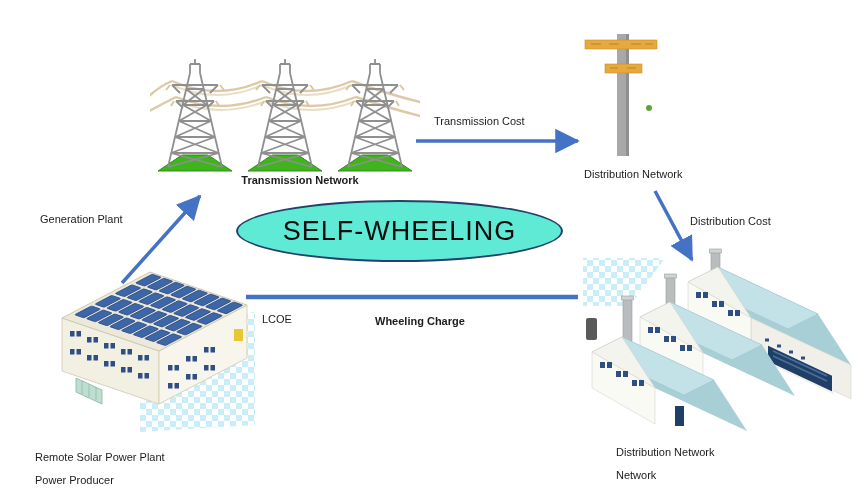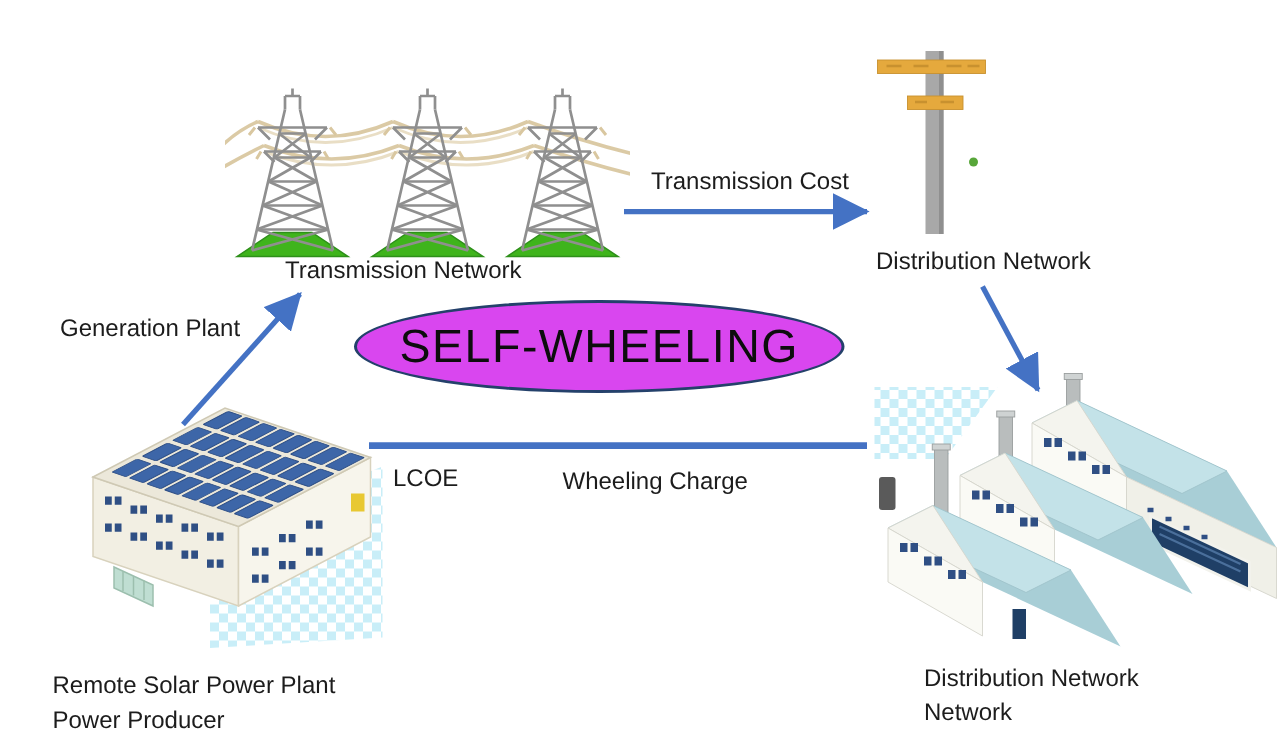--- a/index.html
+++ b/index.html
@@ -1,27 +1,27 @@
 <!DOCTYPE html>
 <html><head>
 <meta charset="utf-8">
 <style>
   html,body{margin:0;padding:0;background:#fff;}
   #canvas{
     position:relative;width:857px;height:496px;background:#ffffff;overflow:hidden;
     font-family:"Liberation Sans","DejaVu Sans",sans-serif;color:#1c1c1c;
   }
   .abs{position:absolute;}
-  .lbl{position:absolute;font-size:16px;line-height:23px;color:#1c1c1c;white-space:nowrap;}
-  .lbl.center{text-align:left;}
+  .lbl{position:absolute;font-size:11px;line-height:23px;color:#1c1c1c;white-space:nowrap;}
+  .lbl.center{text-align:center;font-weight:bold;}
   #ellipse{
     position:absolute;left:236px;top:200px;width:327px;height:62px;
-    background:#d946ef;border:2px solid #24416b;border-radius:50%;
+    background:#5eead4;border:2px solid #24416b;border-radius:50%;
     display:flex;align-items:center;justify-content:center;
-    font-size:31px;letter-spacing:1px;color:#0d0d0d;box-sizing:border-box;
+    font-size:27px;letter-spacing:1px;color:#0d0d0d;box-sizing:border-box;
   }
   svg{display:block;}
 </style>
 </head>
 <body>
 
 <div id="canvas">
 
   <div class="abs" style="left:150px;top:53px;width:270px;height:124px;">
     <svg width="270" height="124" viewBox="0 0 270 124">
@@ -227,22 +227,23 @@
   </svg>
 
   <div id="ellipse">
     <span>SELF-WHEELING</span>
   </div>
 
   <div class="lbl center" style="left:190px;top:169px;width:220px;">Transmission Network</div>
   <div class="lbl" style="left:40px;top:208px;">Generation Plant</div>
   <div class="lbl" style="left:434px;top:110px;">Transmission Cost</div>
   <div class="lbl" style="left:584px;top:163px;">Distribution Network</div>
+  <div class="lbl" style="left:690px;top:210px;">Distribution Cost</div>
   <div class="lbl" style="left:262px;top:308px;">LCOE</div>
-  <div class="lbl" style="left:375px;top:310px;">Wheeling Charge</div>
+  <div class="lbl" style="left:375px;top:310px;font-weight:bold;">Wheeling Charge</div>
 
   <div class="lbl" style="left:35px;top:446px;">
     <div>Remote Solar Power Plant</div>
     <div>Power Producer</div>
   </div>
 
   <div class="lbl" style="left:616px;top:441px;">
     <div>Distribution Network</div>
     <div>Network</div>
   </div>

